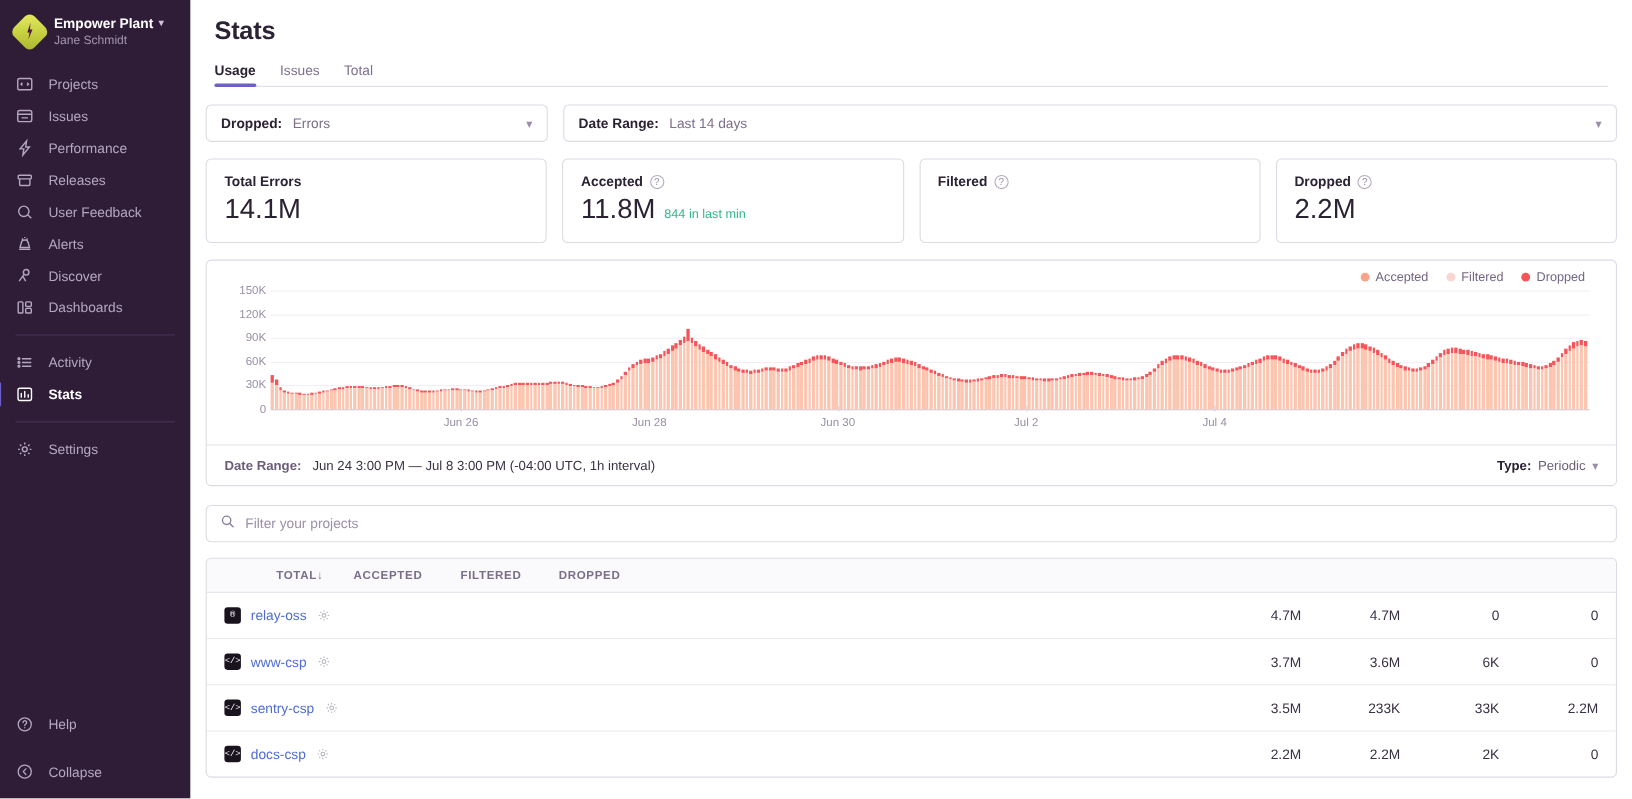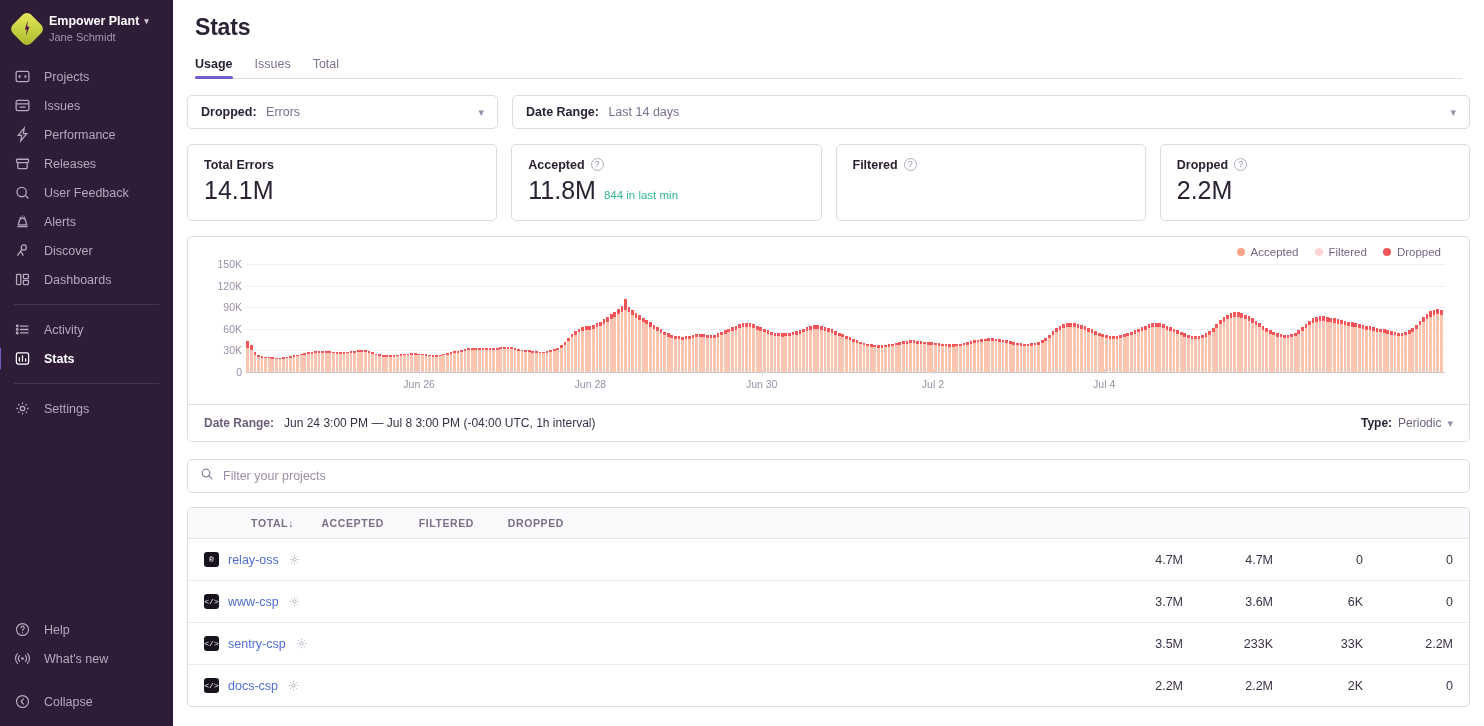--- a/index.html
+++ b/index.html
@@ -86,21 +86,21 @@
   .filter-box .val { color: #7c6f8a; margin-left: 6px; }
   .fb-left { flex: 0 0 311px; }
   .fb-right { flex: 1; }
   .chev { color: #9a8ea6; font-size: 11px; }
 
   .cards { display: flex; gap: 14px; margin-top: 15px; }
   .card {
     flex: 1; border: 1px solid #dedae3; border-radius: 5px; background: #fff;
     padding: 13px 16px 15px 16px; min-height: 71px;
   }
-  .card-title { font-size: 12.5px; font-weight: bold; color: #2b2233; display:flex; align-items:flex-start; gap:6px; }
+  .card-title { font-size: 12.5px; font-weight: bold; color: #2b2233; display:flex; align-items:flex-end; gap:6px; }
   .q-ico {
     width: 13px; height: 13px; border: 1px solid #b6acc0; border-radius: 50%;
     color: #9b90a6; font-size: 9px; line-height: 11px; text-align: center; display:inline-block;
     font-weight: normal;
   }
   .card-value { font-size: 25px; color: #2b2233; margin-top: 4px; display: flex; align-items: baseline; gap: 8px; }
   .card-note { font-size: 11.5px; color: #33b78a; }
 
   .chart-card {
     border: 1px solid #dedae3; border-radius: 5px; background: #fff;
@@ -309,29 +309,20 @@
     <div class="sb-bottom">
       <div class="nav-item">
         <span class="nav-ico">
             <svg viewBox="0 0 20 20" fill="none" stroke="#b5a8bd" stroke-width="1.4">
               <circle cx="10" cy="10" r="7"></circle>
               <path d="M8.2 8a1.9 1.9 0 113.1 1.5c-.7.5-1.3.9-1.3 1.8" stroke-linecap="round"></path>
               <circle cx="10" cy="13.6" r=".7" fill="#b5a8bd" stroke="none"></circle>
             </svg>
           </span>
         <span>Help</span>
-      </div>
-      <div class="nav-item">
-        <span class="nav-ico">
-            <svg viewBox="0 0 20 20" fill="none" stroke="#b5a8bd" stroke-width="1.4">
-              <circle cx="10" cy="10" r="1.6" fill="#b5a8bd" stroke="none"></circle>
-              <path d="M6.6 6.6a4.8 4.8 0 000 6.8M13.4 6.6a4.8 4.8 0 010 6.8M4.2 4.2a8.2 8.2 0 000 11.6M15.8 4.2a8.2 8.2 0 010 11.6" stroke-linecap="round"></path>
-            </svg>
-          </span>
-        <span>What's new</span>
       </div>
       <div class="nav-item" style="margin-top:14px;">
         <span class="nav-ico">
             <svg viewBox="0 0 20 20" fill="none" stroke="#b5a8bd" stroke-width="1.4">
               <circle cx="10" cy="10" r="7"></circle>
               <path d="M11.2 7 8.4 10l2.8 3" stroke-linecap="round" stroke-linejoin="round"></path>
             </svg>
           </span>
         <span>Collapse</span>
       </div>

